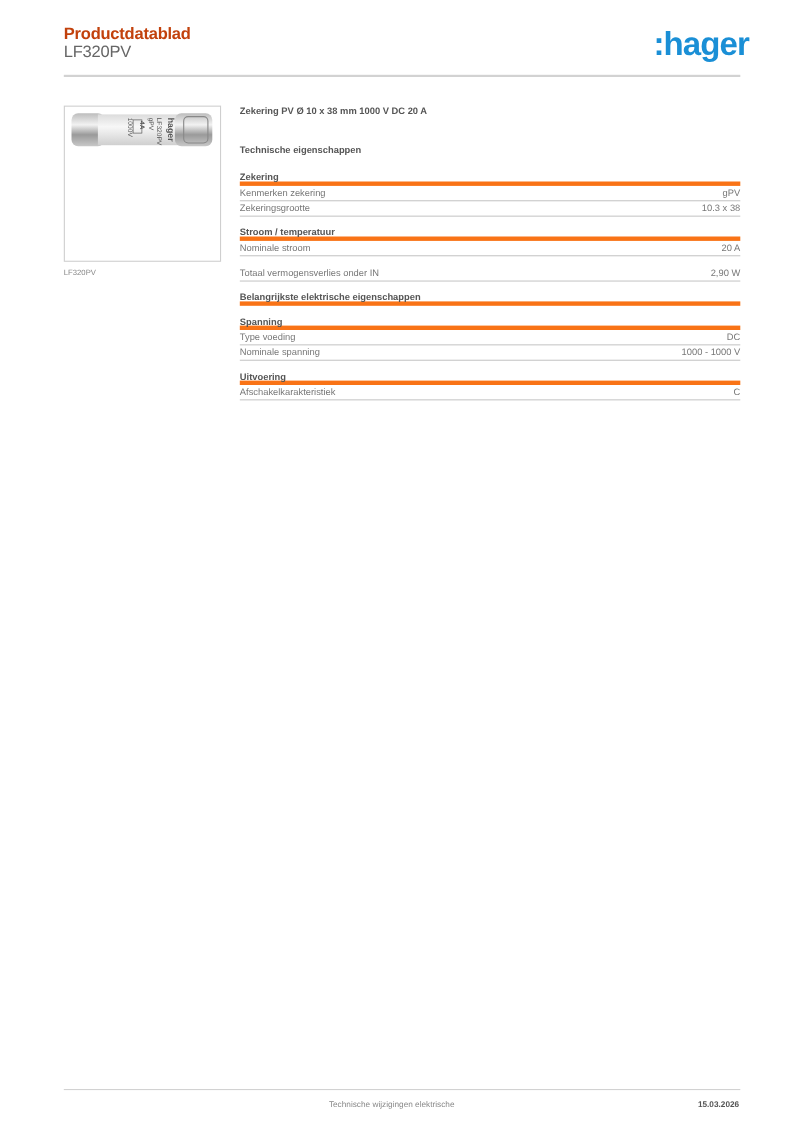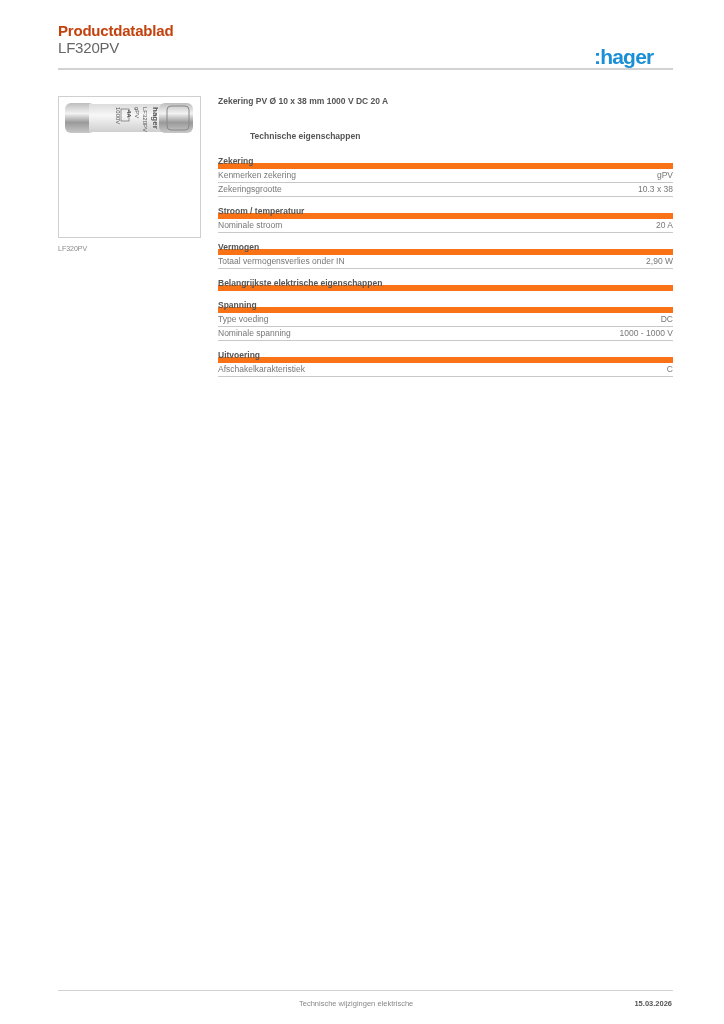--- a/index.html
+++ b/index.html
@@ -1,32 +1,32 @@
 <!DOCTYPE html>
 <html><head>
   <meta charset="utf-8">
   <style>
     * { box-sizing: border-box; margin: 0; padding: 0; }
     html, body { width: 724px; height: 1024px; background: #ffffff; overflow: hidden; }
     body { position: relative; font-family: "Liberation Sans", sans-serif; color: #555; }
 
     .header-title { position: absolute; left: 58px; top: 22px; font-size: 15px; font-weight: bold; color: #c2410c; letter-spacing: -0.2px; }
     .header-code { position: absolute; left: 58px; top: 39px; font-size: 15px; color: #666; letter-spacing: -0.2px; }
-    .logo { position: absolute; left: 594px; top: 30px; font-size: 21px; font-weight: bold; color: #1a8fd6; letter-spacing: -0.8px; line-height: 22px; margin-top: 16px; }
+    .logo { position: absolute; left: 594px; top: 30px; font-size: 30px; font-weight: bold; color: #1a8fd6; letter-spacing: -0.8px; line-height: 22px; }
     .header-rule { position: absolute; left: 58px; top: 68px; width: 615px; height: 2px; background: #d2d2d2; }
 
     .image-box { position: absolute; left: 58px; top: 96px; width: 143px; height: 142px; border: 1px solid #cfcfcf; background: #fff; }
     .image-caption { position: absolute; left: 58px; top: 245px; font-size: 7px; color: #888; }
 
     .product-title { position: absolute; left: 218px; top: 96px; font-size: 8.5px; font-weight: bold; color: #555; }
-    .section-title { position: absolute; left: 218px; top: 131px; font-size: 8.5px; font-weight: bold; color: #555; margin-left: 32px; }
+    .section-title { position: absolute; left: 218px; top: 131px; font-size: 8.5px; font-weight: bold; color: #555; }
 
     .groups { position: absolute; left: 218px; top: 156px; width: 455px; }
     .group { margin-bottom: 9px; }
-    .group-title { font-size: 8.5px; font-weight: bold; color: #555; height: 13px; line-height: 11px; border-bottom: 6px solid #f97316; }
+    .group-title { font-size: 8.5px; font-weight: bold; color: #555; height: 13px; line-height: 11px; border-bottom: 4px solid #f97316; }
     .row { display: flex; justify-content: space-between; font-size: 8.5px; color: #777; height: 14px; line-height: 13px; border-bottom: 1px solid #c8c8c8; align-items: flex-end; }
     .row .val { color: #777; }
 
     .footer-rule { position: absolute; left: 58px; top: 990px; width: 615px; height: 1px; background: #d2d2d2; }
     .footer-left { position: absolute; left: 58px; top: 1035px; font-size: 7.5px; font-weight: bold; color: #555; text-align: right; }
     .footer-mid { position: absolute; left: 299px; top: 999px; font-size: 7.5px; color: #888; }
     .footer-right { position: absolute; right: 52px; top: 999px; font-size: 7.5px; font-weight: bold; color: #555; }
   </style>
 </head>
 <body>
@@ -87,21 +87,20 @@
 
   <div class="group">
     <div class="group-title">Stroom / temperatuur</div>
     <div class="row">
       <span>Nominale stroom</span>
       <span class="val">20 A</span>
     </div>
   </div>
 
   <div class="group">
-    <div class="group-title">Vermogen</div>
     <div class="row">
       <span>Totaal vermogensverlies onder IN</span>
       <span class="val">2,90 W</span>
     </div>
   </div>
 
   <div class="group">
     <div class="group-title">Belangrijkste elektrische eigenschappen</div>
   </div>
 

